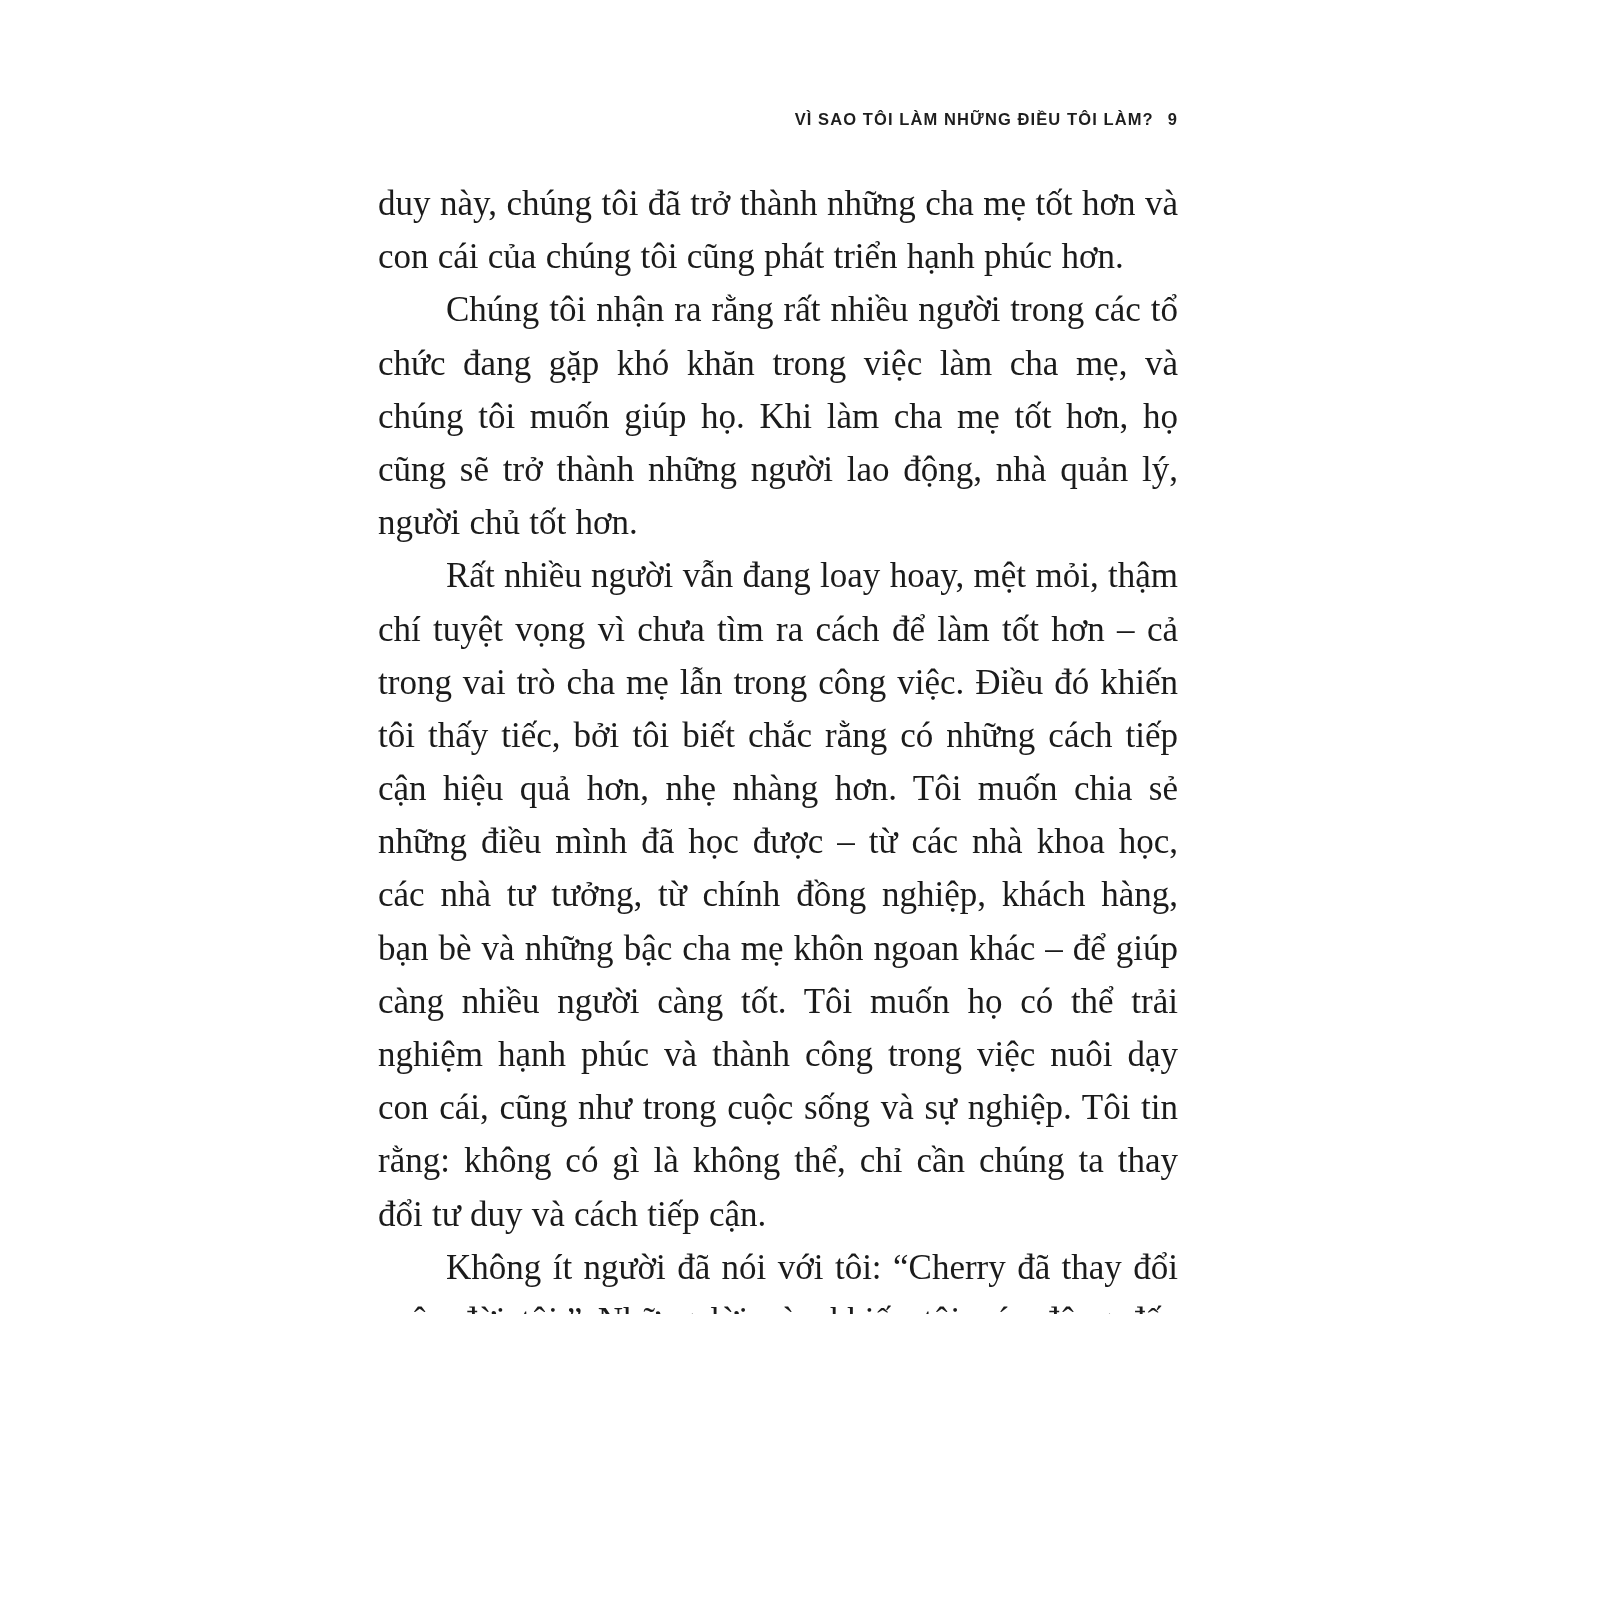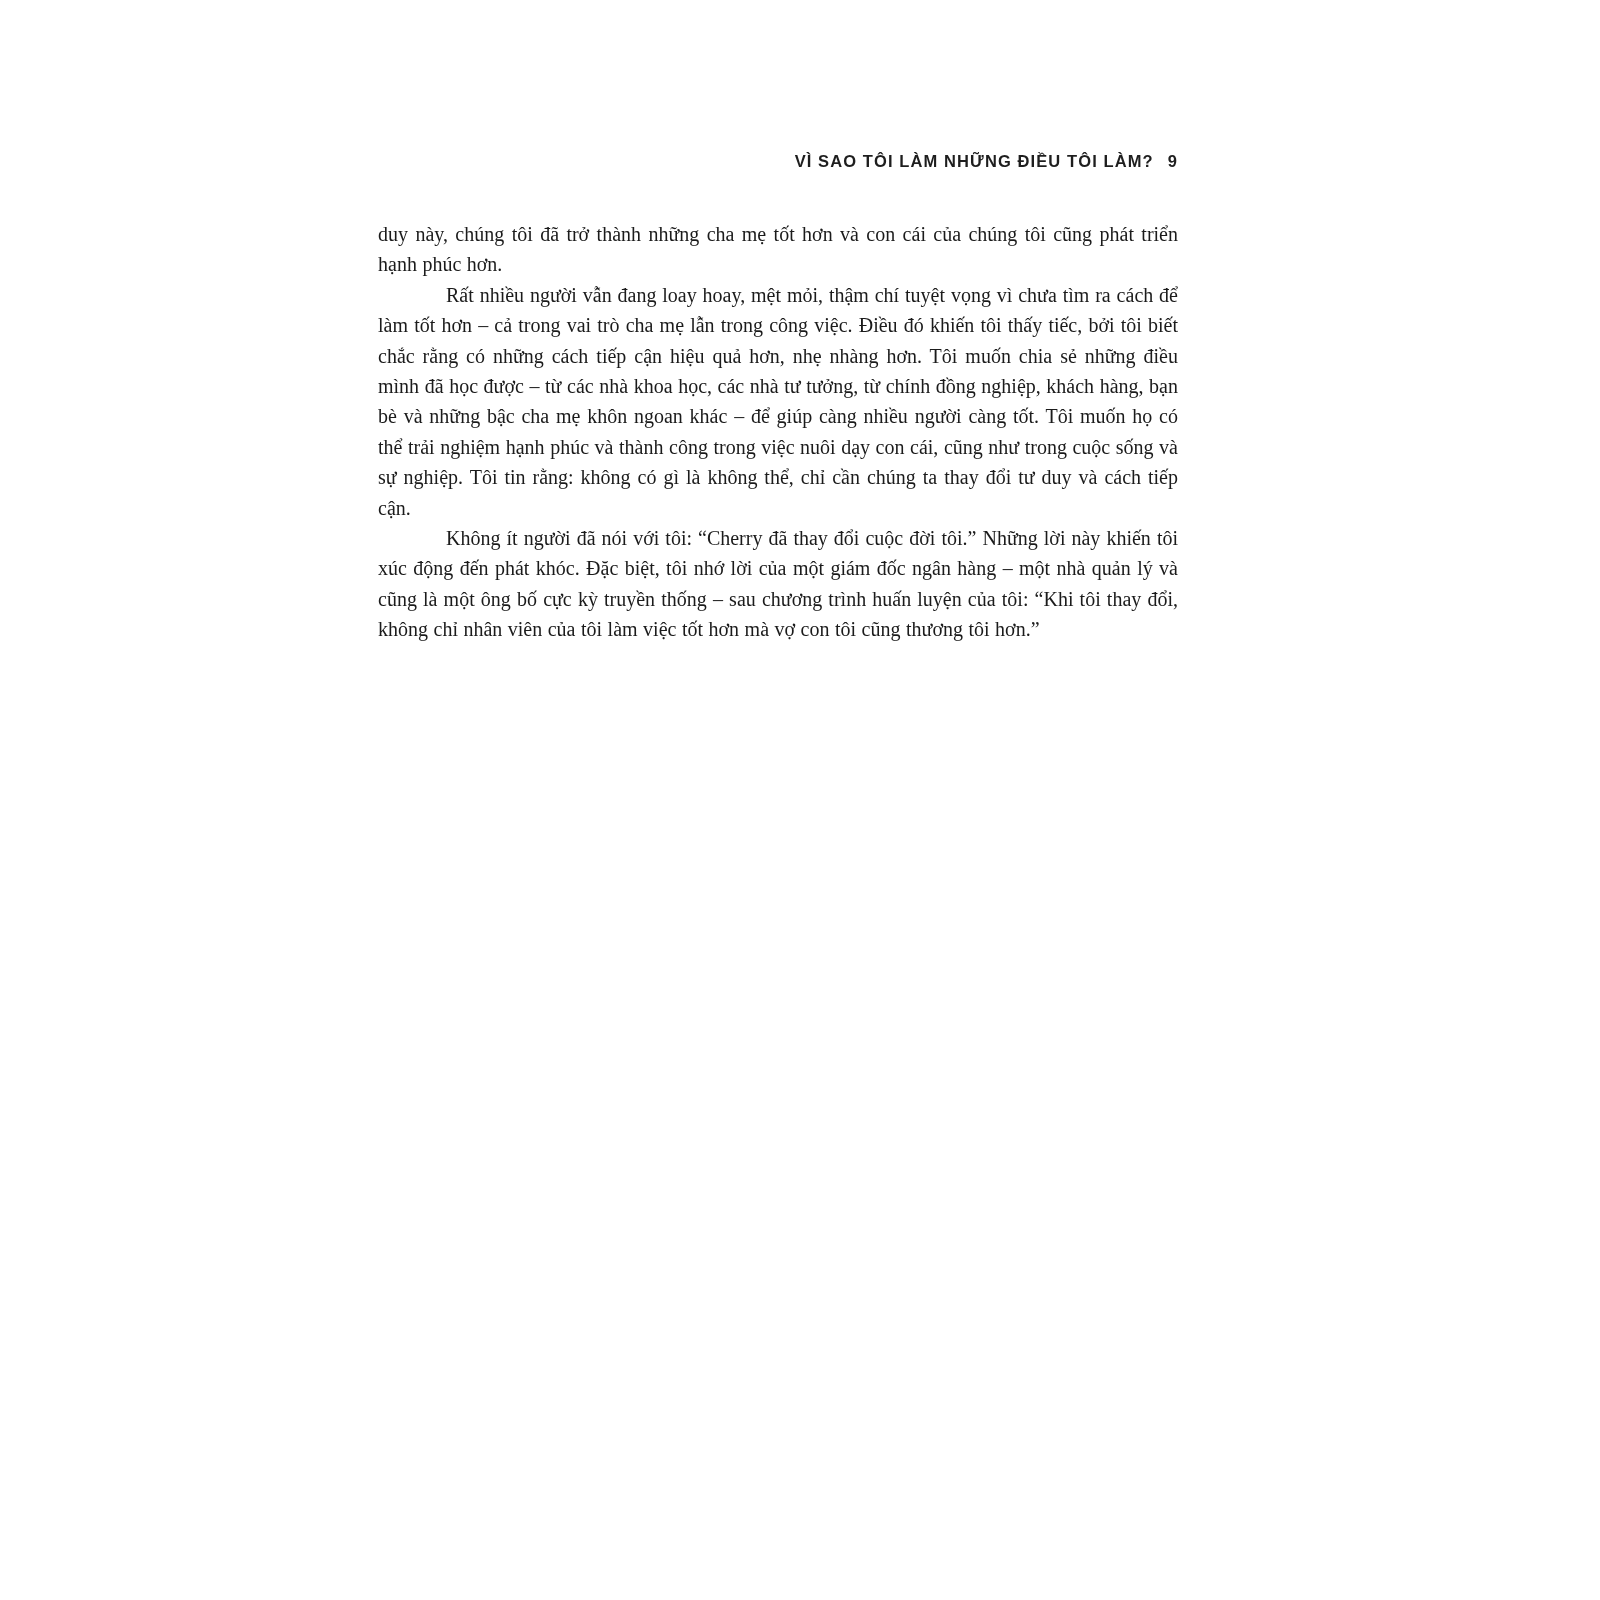--- a/index.html
+++ b/index.html
@@ -9,21 +9,20 @@
   }
   .page {
     position: relative;
     width: 1600px;
     height: 1314px;
     background: #ffffff;
     box-sizing: border-box;
     overflow: hidden;
     font-family: "Liberation Serif", serif;
     color: #1b1b1b;
-    margin-top: 42px;
   }
   .content {
     position: absolute;
     left: 378px;
     top: 110px;
     width: 800px;
   }
   .running-head {
     text-align: right;
     font-family: "Liberation Sans", sans-serif;
@@ -33,21 +32,21 @@
     color: #1e1e1e;
     margin-bottom: 48px;
     white-space: nowrap;
   }
   .running-head .page-num {
     margin-left: 14px;
     font-weight: 700;
   }
   .body-text p {
     margin: 0;
-    font-size: 20px;
+    font-size: 35px;
     line-height: 1.52;
     text-align: justify;
     text-justify: inter-word;
     word-spacing: 0.5px;
     hyphens: none;
   }
   .body-text p.indent {
     text-indent: 68px;
   }
   .body-text p + p {
@@ -59,18 +58,19 @@
 
 <div class="page">
   <div class="content">
 
     <div class="running-head">
       <span>VÌ SAO TÔI LÀM NHỮNG ĐIỀU TÔI LÀM?</span><span class="page-num">9</span>
     </div>
 
     <div class="body-text">
       <p>duy này, chúng tôi đã trở thành những cha mẹ tốt hơn và con cái của chúng tôi cũng phát triển hạnh phúc hơn.</p>
+      <p class="indent">Chúng tôi nhận ra rằng rất nhiều người trong các tổ chức đang gặp khó khăn trong việc làm cha mẹ, và chúng tôi muốn giúp họ. Khi làm cha mẹ tốt hơn, họ cũng sẽ trở thành những người lao động, nhà quản lý, người chủ tốt hơn.</p>
       <p class="indent">Rất nhiều người vẫn đang loay hoay, mệt mỏi, thậm chí tuyệt vọng vì chưa tìm ra cách để làm tốt hơn – cả trong vai trò cha mẹ lẫn trong công việc. Điều đó khiến tôi thấy tiếc, bởi tôi biết chắc rằng có những cách tiếp cận hiệu quả hơn, nhẹ nhàng hơn. Tôi muốn chia sẻ những điều mình đã học được – từ các nhà khoa học, các nhà tư tưởng, từ chính đồng nghiệp, khách hàng, bạn bè và những bậc cha mẹ khôn ngoan khác – để giúp càng nhiều người càng tốt. Tôi muốn họ có thể trải nghiệm hạnh phúc và thành công trong việc nuôi dạy con cái, cũng như trong cuộc sống và sự nghiệp. Tôi tin rằng: không có gì là không thể, chỉ cần chúng ta thay đổi tư duy và cách tiếp cận.</p>
       <p class="indent">Không ít người đã nói với tôi: “Cherry đã thay đổi cuộc đời tôi.” Những lời này khiến tôi xúc động đến phát khóc. Đặc biệt, tôi nhớ lời của một giám đốc ngân hàng – một nhà quản lý và cũng là một ông bố cực kỳ truyền thống – sau chương trình huấn luyện của tôi: “Khi tôi thay đổi, không chỉ nhân viên của tôi làm việc tốt hơn mà vợ con tôi cũng thương tôi hơn.”</p>
     </div>
 
   </div>
 </div>
 
 </body></html>

